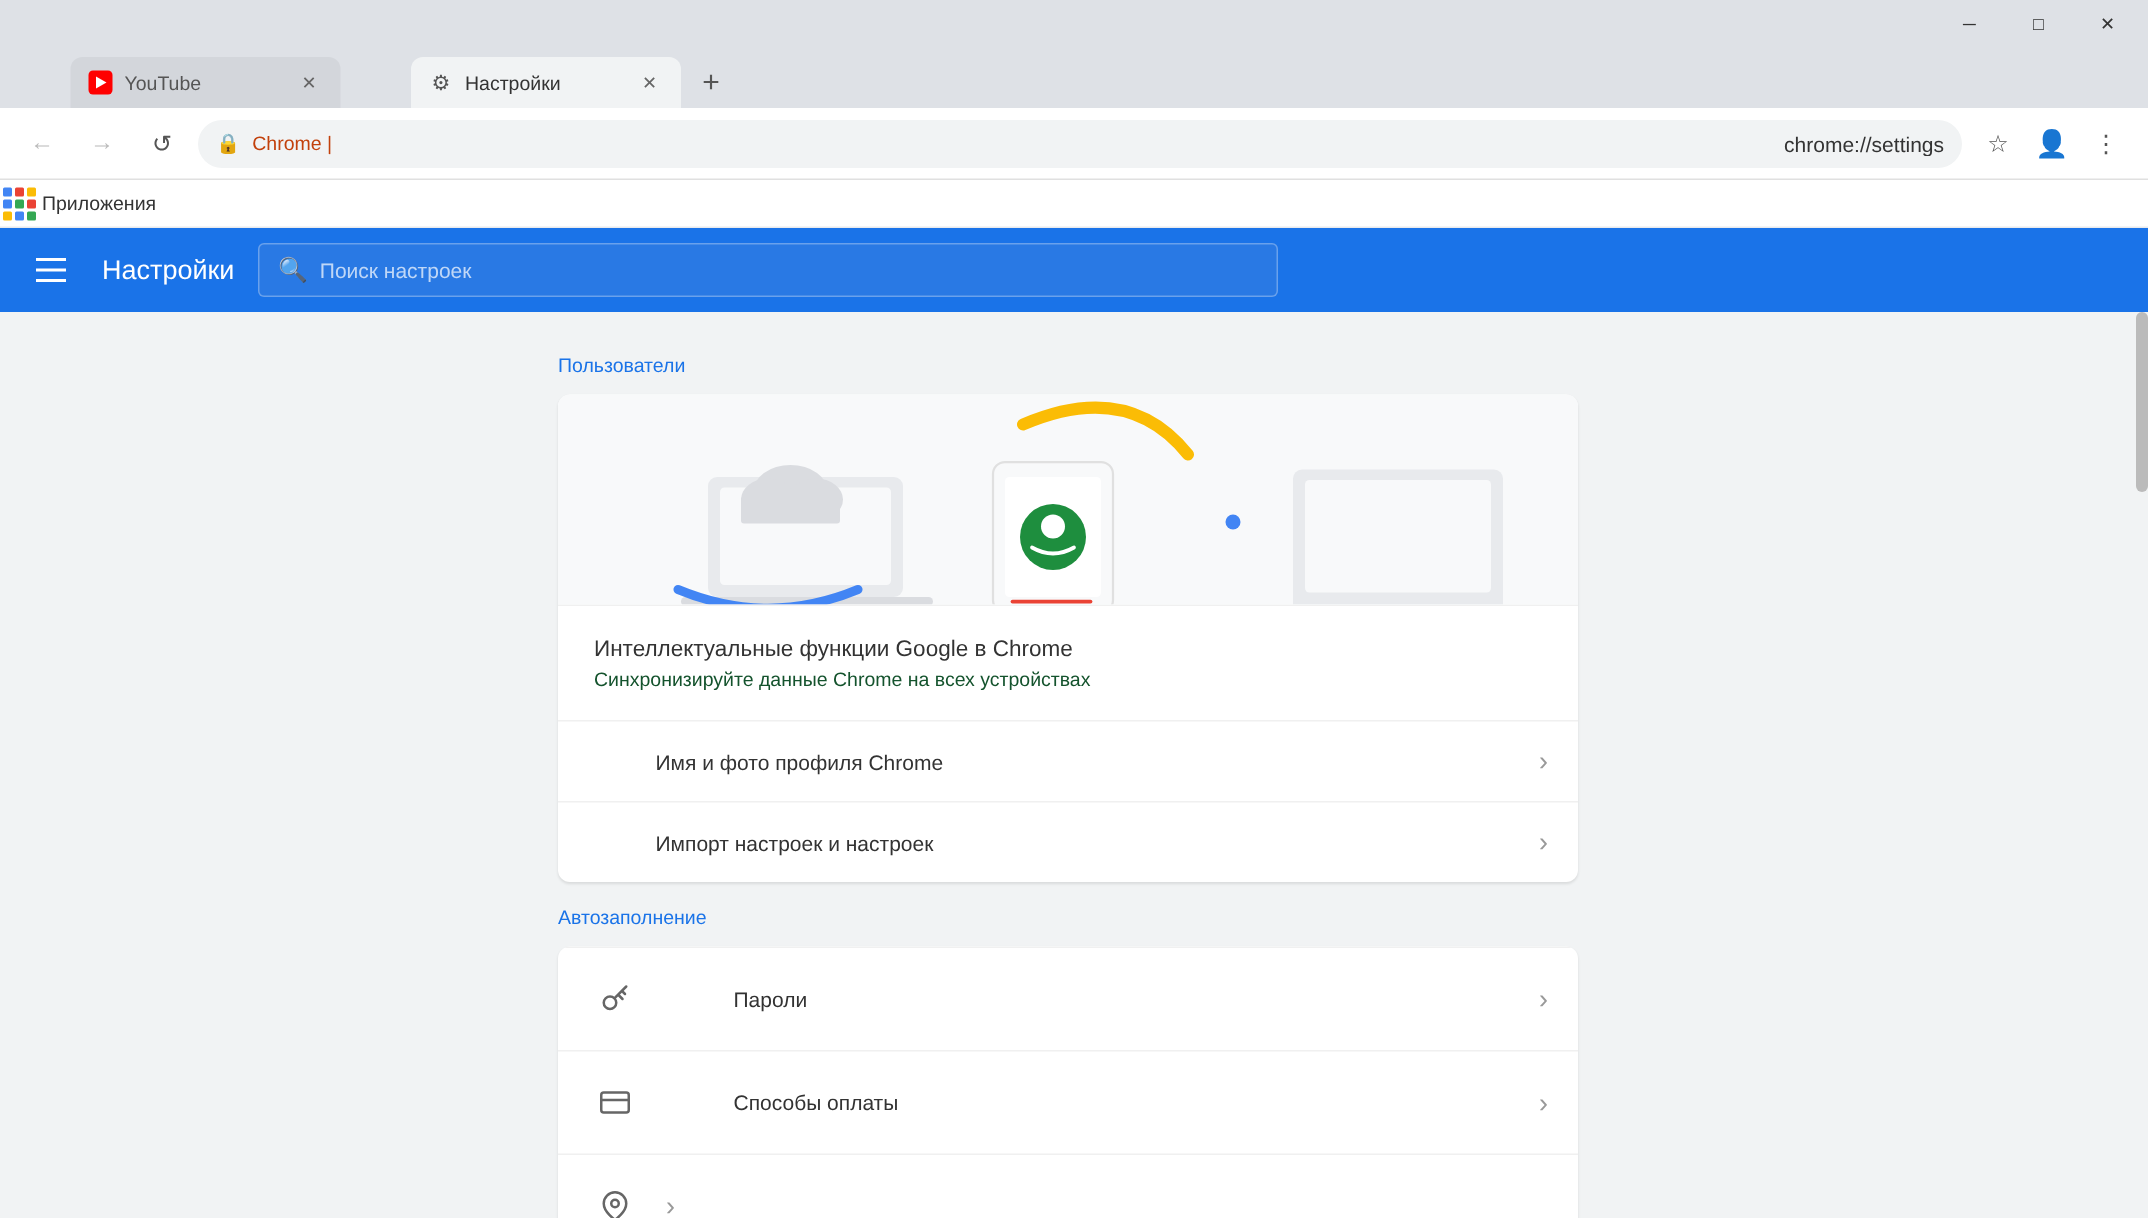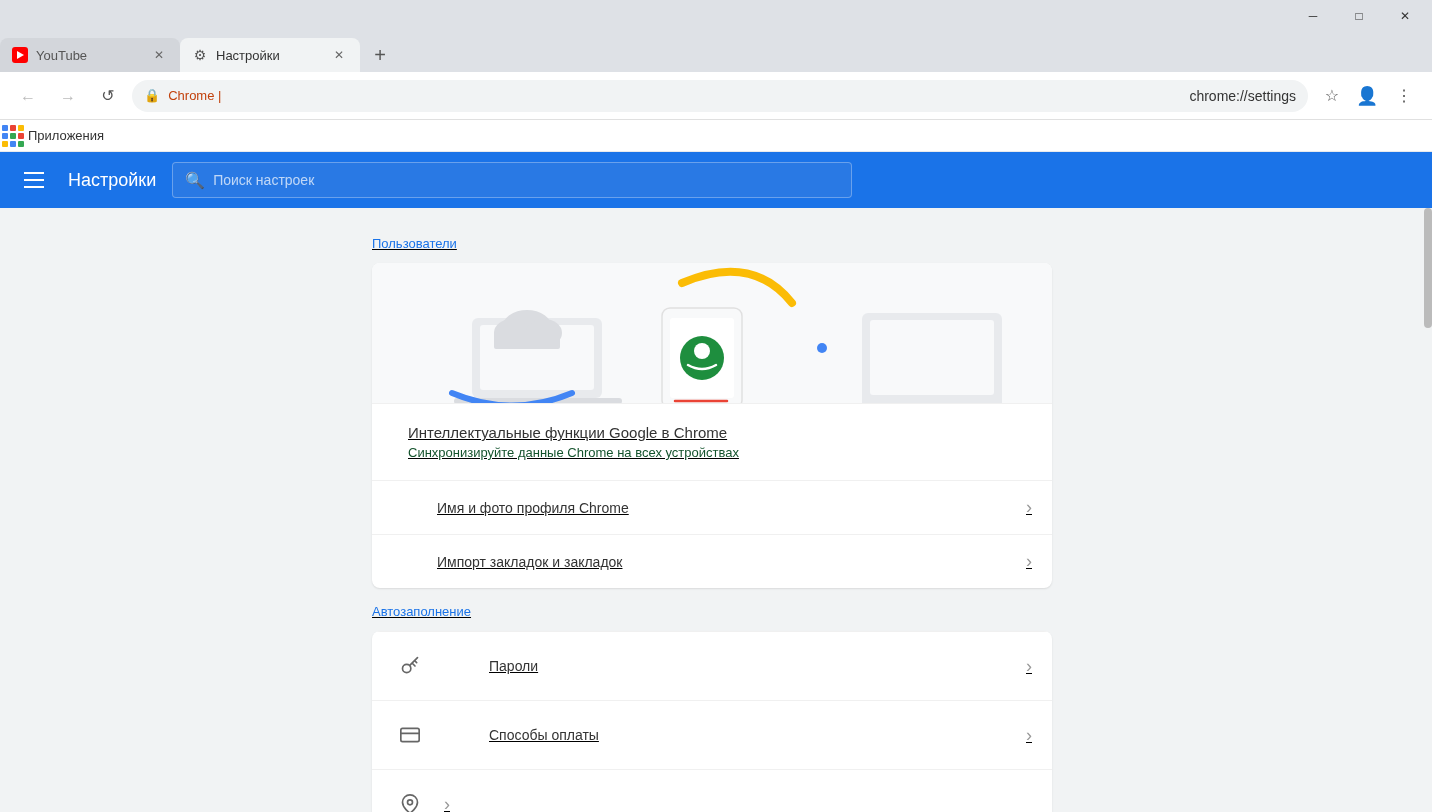--- a/index.html
+++ b/index.html
@@ -48,20 +48,21 @@
       background: #f1f3f4;
       border-radius: 8px 8px 0 0;
       display: flex;
       align-items: center;
       padding: 0 12px;
       gap: 8px;
       cursor: pointer;
       font-size: 13px;
       color: #333;
       position: relative;
+      margin-left: 47px;
     }
     .tab.inactive {
       background: #d3d6db;
       color: #555;
     }
     .tab .tab-favicon {
       width: 16px;
       height: 16px;
       flex-shrink: 0;
     }
@@ -236,21 +237,20 @@
       flex: 1;
     }
     .settings-search input::placeholder { color: rgba(255,255,255,0.7); }
     .search-icon-white { color: rgba(255,255,255,0.8); font-size: 16px; }
 
     
     .settings-main {
       display: flex;
       height: calc(812px - 32px - 40px - 48px - 32px - 56px);
       overflow: hidden;
-      text-decoration: underline;
     }
     .settings-content {
       flex: 1;
       overflow-y: auto;
       padding: 20px 0 20px 0;
       background: #f1f3f4;
     }
     .settings-content::-webkit-scrollbar { width: 8px; }
     .settings-content::-webkit-scrollbar-track { background: #f1f3f4; }
     .settings-content::-webkit-scrollbar-thumb { background: #bbb; border-radius: 4px; }
@@ -286,21 +286,21 @@
       display: flex;
       align-items: center;
       justify-content: center;
     }
     .sync-illustration {
       width: 100%;
       height: 100%;
     }
 
     .sync-info {
-      padding: 20px 36px;
+      padding: 20px 24px;
       display: flex;
       align-items: flex-end;
       justify-content: space-between;
       border-top: 1px solid #f0f0f0;
       gap: 43px;
     }
     .sync-text h3 {
       font-size: 15px;
       font-weight: 500;
       color: #333;
@@ -506,21 +506,21 @@
             <p>Синхронизируйте данные Chrome на всех устройствах</p>
           </div>
         </div>
 
         <div class="list-item">
           <span class="list-item-text">Имя и фото профиля Chrome</span>
           <span class="chevron">›</span>
         </div>
 
         <div class="list-item">
-          <span class="list-item-text">Импорт закладок и закладок</span>
+          <span class="list-item-text">Импорт настроек и настроек</span>
           <span class="chevron">›</span>
         </div>
       </div>
 
       <div class="section-title">Автозаполнение</div>
 
       <div class="card">
 
         <div class="list-item">
           <div class="list-item-icon">

